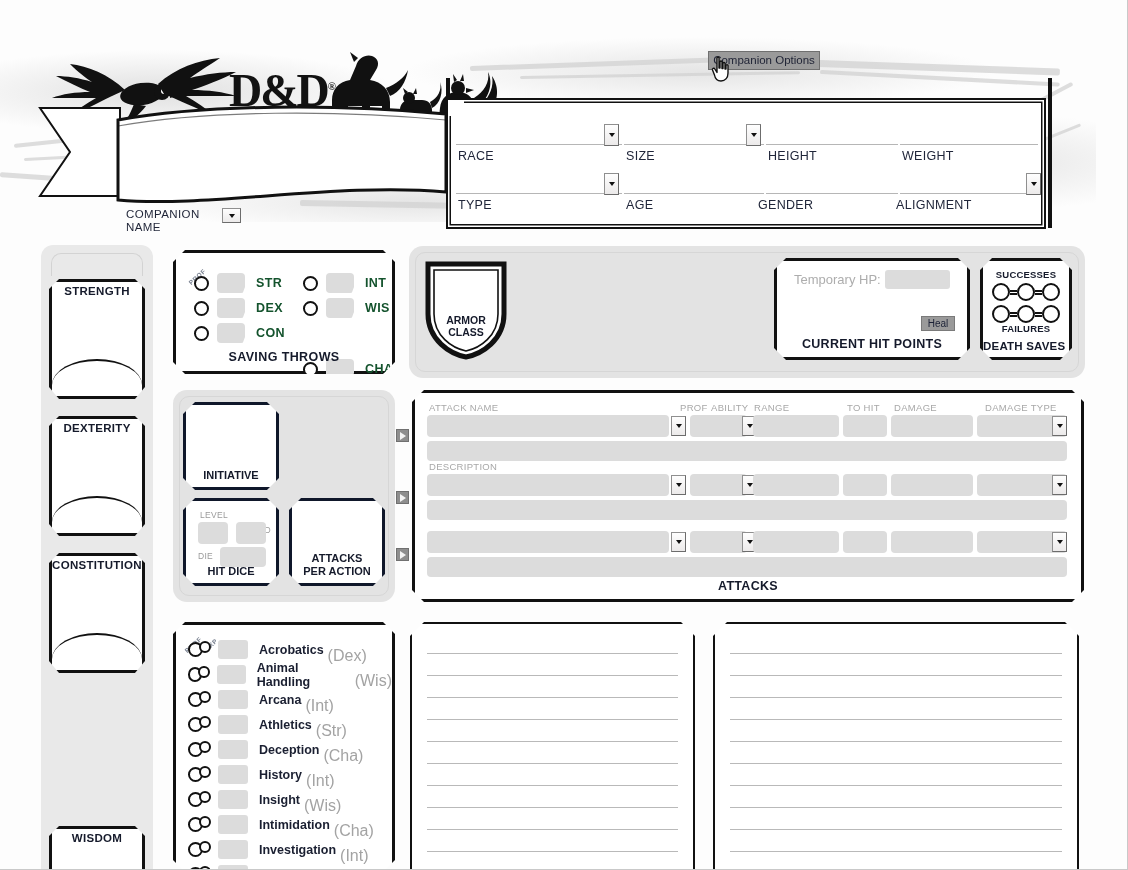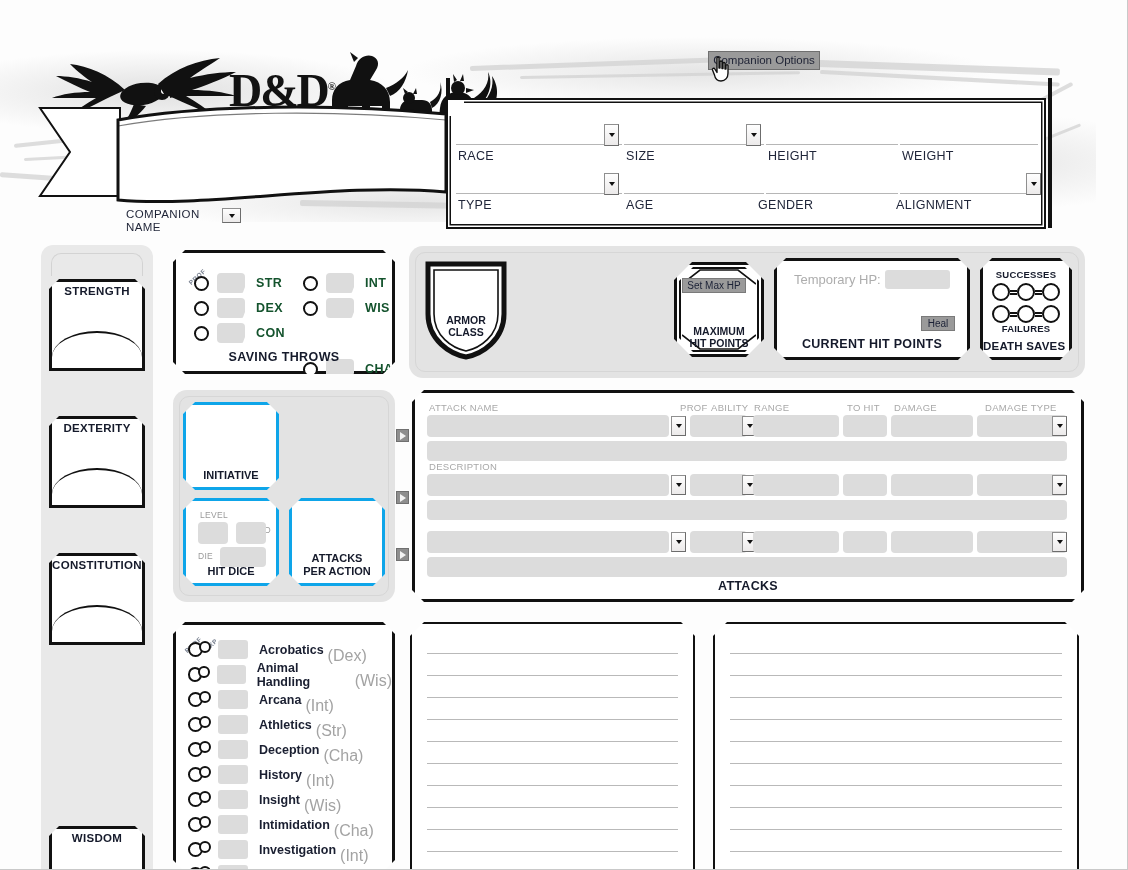--- a/index.html
+++ b/index.html
@@ -107,21 +107,21 @@
   
   .ability-col {
     position:absolute; left:41px; top:245px; width:112px; height:625px;
     background:#e9e9e9; border-radius:12px 12px 0 0;
   }
   .ability-col::before {
     content:""; position:absolute; left:10px; right:10px; top:8px; height:22px;
     border:1px solid #d3d3d3; border-bottom:none; border-radius:10px 10px 0 0;
   }
   .ability-box {
-    position:absolute; left:8px; width:96px; height:92px;border-radius:24px;
+    position:absolute; left:8px; width:96px; height:120px;border-radius:24px;
   }
   .ability-box .shape {
     position:absolute; inset:0;
     background:#ffffff;
     border:3px solid #111;
     clip-path: polygon(10px 0, 86px 0, 96px 10px, 96px 108px, 86px 120px, 10px 120px, 0 108px, 0 10px);
   }
   .ability-box .inner {
     position:absolute; left:4px; top:4px; right:4px; bottom:4px;
     background:#fff;
@@ -249,21 +249,21 @@
     position:absolute; left:0; right:0; bottom:5px; text-align:left;
     font-size:11.5px; font-weight:bold; letter-spacing:.2px; color:#151a2b;
   }
   .ds-circles { position:absolute; left:0; right:0; display:flex; justify-content:center; align-items:center; }
   .ds-circles .circ { width:18px; height:18px; }
   .ds-link { width:7px; height:5px; background:#fff; border-top:2px solid #111; border-bottom:2px solid #111; }
 
   
   .init-tray { left:173px; top:390px; width:222px; height:212px; }
   .sq {
-    position:absolute; width:96px; height:88px; background:#fff; border:3px solid #0ea5e9;
+    position:absolute; width:96px; height:88px; background:#fff; border:3px solid #0f172a;
     clip-path: polygon(12px 0, 84px 0, 96px 12px, 96px 76px, 84px 88px, 12px 88px, 0 76px, 0 12px);
   }
   .sq .sq-in {
     position:absolute; left:4px; top:4px; right:4px; bottom:4px; background:#fff;
     clip-path: polygon(10px 0, calc(100% - 10px) 0, 100% 10px, 100% calc(100% - 10px),
                        calc(100% - 10px) 100%, 10px 100%, 0 calc(100% - 10px), 0 10px);
   }
   .sq .sq-lbl {
     position:absolute; left:0; right:0; bottom:6px; text-align:center;
     font-size:11px; font-weight:bold; line-height:12.5px; color:#151a2b; white-space:pre-line;
@@ -513,33 +513,20 @@
   <div class="shield">
     <svg width="84" height="102" viewBox="0 0 84 102" xmlns="http://www.w3.org/2000/svg">
       <path d="M4 6 L80 6 L80 56 C80 82 58 96 42 99 C26 96 4 82 4 56 Z" fill="#fff" stroke="#111" stroke-width="5"></path>
       <path d="M10 12 L74 12 L74 56 C74 78 56 90 42 93 C28 90 10 78 10 56 Z" fill="#fff" stroke="#111" stroke-width="1.6"></path>
     </svg>
     <div class="ac-label">ARMOR
 CLASS</div>
   </div>
 
 
-  <div class="maxhp">
-    <div class="oct"></div>
-    <div class="oct2"></div>
-    <svg style="position:absolute;left:8px;top:6px;" width="74" height="18" viewBox="0 0 74 18" xmlns="http://www.w3.org/2000/svg">
-      <path d="M0 16 L18 2 L56 2 L74 16" fill="none" stroke="#111" stroke-width="1.6"></path>
-    </svg>
-    <svg style="position:absolute;left:8px;bottom:6px;" width="74" height="18" viewBox="0 0 74 18" xmlns="http://www.w3.org/2000/svg">
-      <path d="M0 2 L18 16 L56 16 L74 2" fill="none" stroke="#111" stroke-width="1.6"></path>
-    </svg>
-    <div class="setmaxhp">Set Max HP</div>
-    <div class="mh-label">MAXIMUM
-HIT POINTS</div>
-  </div>
 
   <div class="notch-panel curhp">
     <div class="notch-inner"></div>
     <div class="temphp-text">Temporary HP:</div>
     <div class="temphp-field"></div>
     <div class="heal-btn">Heal</div>
     <div class="curhp-label">CURRENT HIT POINTS</div>
   </div>
 
   <div class="notch-panel deathsaves">

